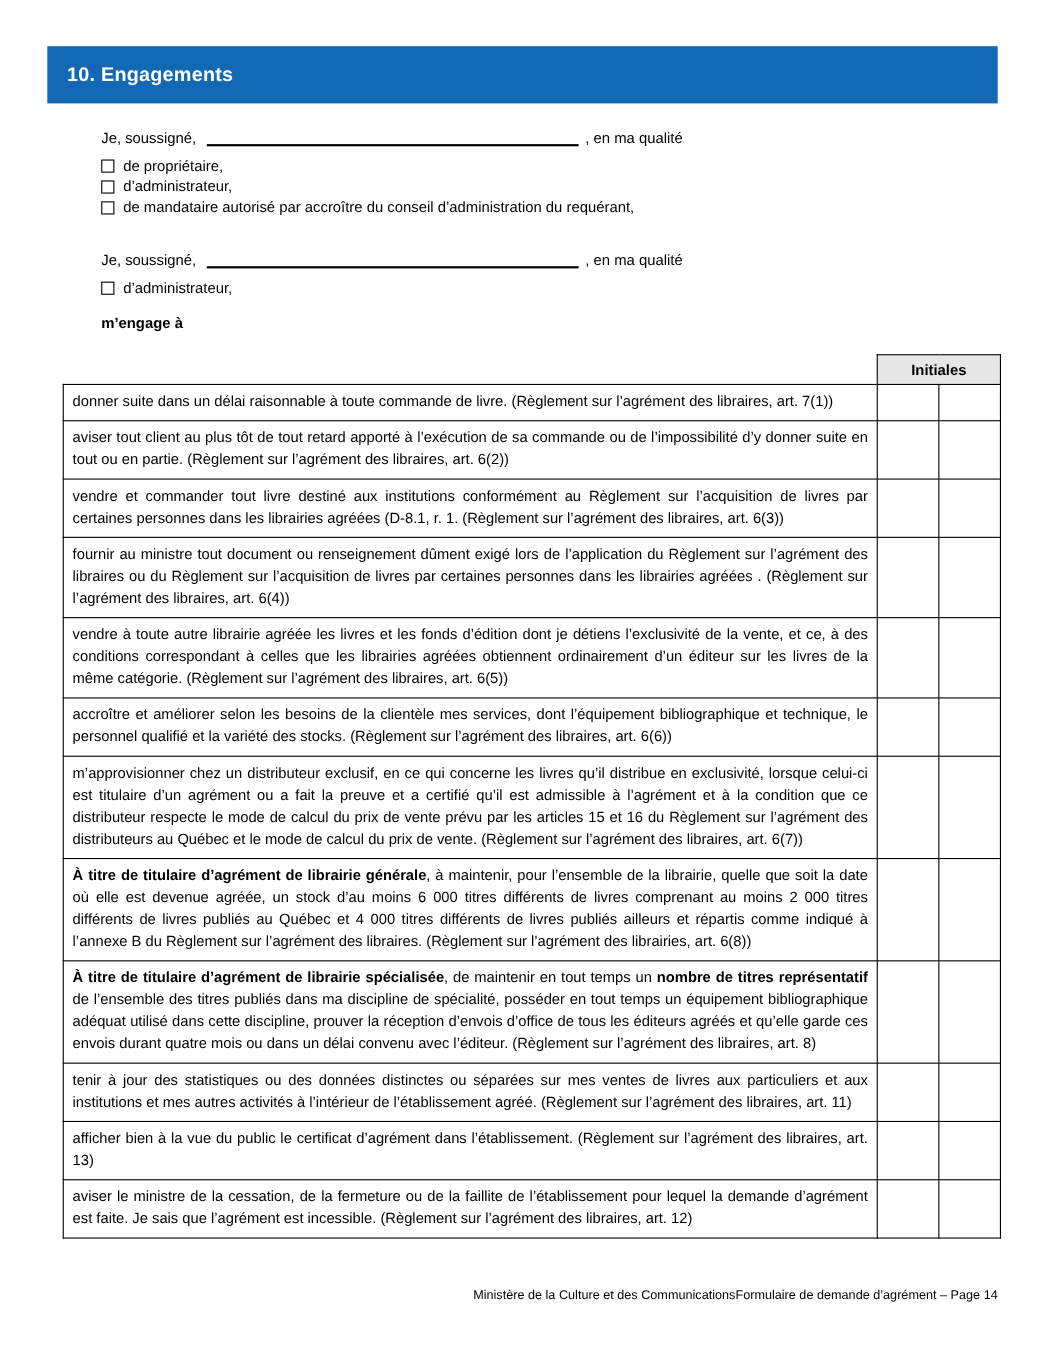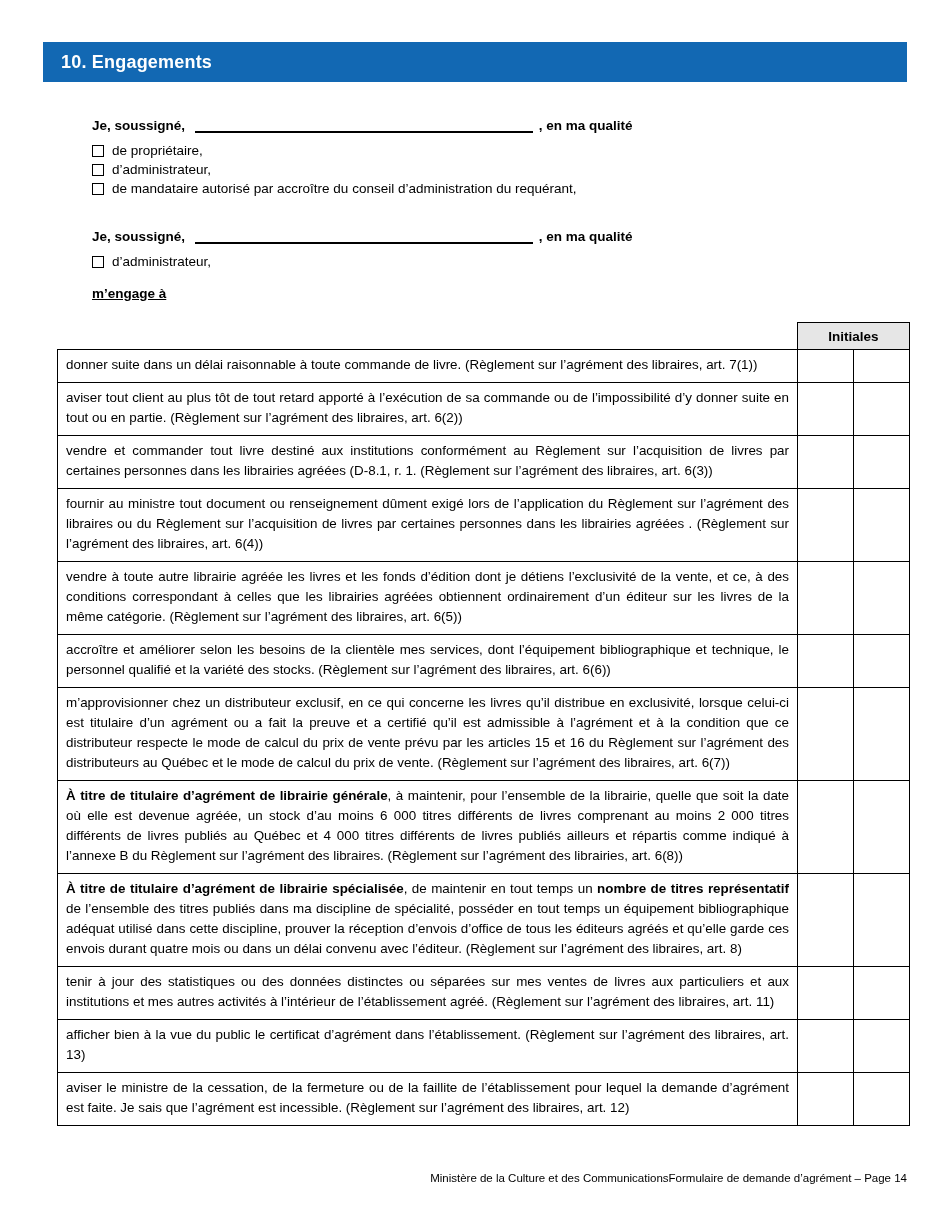--- a/index.html
+++ b/index.html
@@ -4,43 +4,43 @@
 <style>
   * { margin:0; padding:0; box-sizing:border-box; }
   html,body { background:#ffffff; }
   body {
     width:950px; height:1230px; position:relative;
     font-family:"Liberation Sans", sans-serif;
     color:#000;
   }
   
   .title-bar {
-    position:absolute; left:43px; top:42px; width:864px; height:40px;
+    position:absolute; left:43px; top:42px; width:864px; height:52px;
     background:#1268b3; color:#fff;
     display:flex; align-items:center; padding-left:18px;
     font-size:18px; font-weight:bold; letter-spacing:0.2px;
   }
   
   .decl-line {
     position:absolute; left:92px;
     display:flex; align-items:flex-end;
-    font-size:13.5px; font-weight:bold; white-space:pre;
+    font-size:13.5px; font-weight:normal; white-space:pre;
   }
   .decl-line .blank {
     display:inline-block; width:338px; margin:0 6px;
     border-bottom:2px solid #000; height:15px;
   }
   .options { position:absolute; left:92px; }
   .option-row { display:flex; align-items:center; height:19px; }
   .checkbox {
     display:inline-block; width:12px; height:12px;
     border:1px solid #000; background:#fff; margin-right:8px; flex:0 0 auto;
   }
   .option-label { font-size:13.5px; }
-  .engage { position:absolute; left:92px; top:286px; font-size:13.5px; font-weight:bold;text-decoration:underline; }
+  .engage { position:absolute; left:92px; top:286px; font-size:13.5px; font-weight:bold; }
   
   .tbl-wrap { position:absolute; left:57px; top:322px; }
   table { border-collapse:collapse; table-layout:fixed; width:852px;padding-left:20px; }
   col.c-text { width:740px; }
   col.c-init { width:56px; }
   th.initials-header {
     border:1px solid #000; background:#e6e6e6;
     font-size:13.5px; font-weight:bold; text-align:center;
     height:27px; padding:3px;
   }

